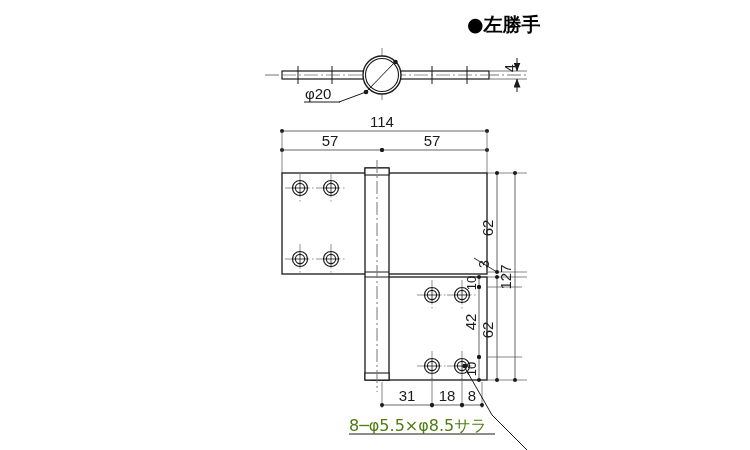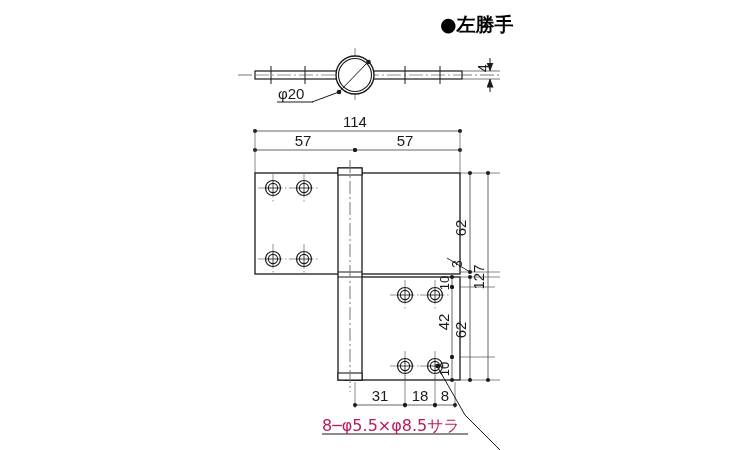--- a/index.html
+++ b/index.html
@@ -1,18 +1,18 @@
 <!DOCTYPE html>
 <html><head>
 <meta charset="utf-8">
 <style>
   html,body{margin:0;padding:0;background:#ffffff;}
   body{width:750px;height:450px;overflow:hidden;
        font-family:"Liberation Sans","DejaVu Sans",sans-serif;}
-  #stage{position:relative;width:662px;height:450px;background:#ffffff;}
+  #stage{position:relative;width:662px;height:450px;background:#ffffff;margin-left:27px;}
   #stage svg{position:absolute;left:0;top:0;}
   .title-text{position:absolute;font-size:19px;color:#000;white-space:nowrap;
               font-family:"DejaVu Sans",sans-serif;font-weight:700;}
 </style>
 </head>
 <body>
 
 <div id="stage">
 
   <div class="title-text" style="left:440px;top:12px;">●左勝手</div>
@@ -204,15 +204,15 @@
     </g>
 
     <g>
       <line x1="437" y1="366" x2="465" y2="415" stroke="#1a1a1a" stroke-width="1"></line>
       <line x1="465" y1="415" x2="500" y2="450" stroke="#1a1a1a" stroke-width="1"></line>
       <line x1="322" y1="434" x2="468" y2="434" stroke="#1a1a1a" stroke-width="1.1"></line>
       <circle cx="437.5" cy="366" r="2.3" fill="#1a1a1a"></circle>
     </g>
   </svg>
 
-  <div style="position:absolute;left:322px;top:416px;font-size:16px;color:#be185d;white-space:nowrap;font-family:'DejaVu Sans',sans-serif;">8─φ5.5×φ8.5サラ</div>
+  <div style="position:absolute;left:322px;top:416px;font-size:16px;color:#4d7c0f;white-space:nowrap;font-family:'DejaVu Sans',sans-serif;">8─φ5.5×φ8.5サラ</div>
 
 </div>
 
 </body></html>

